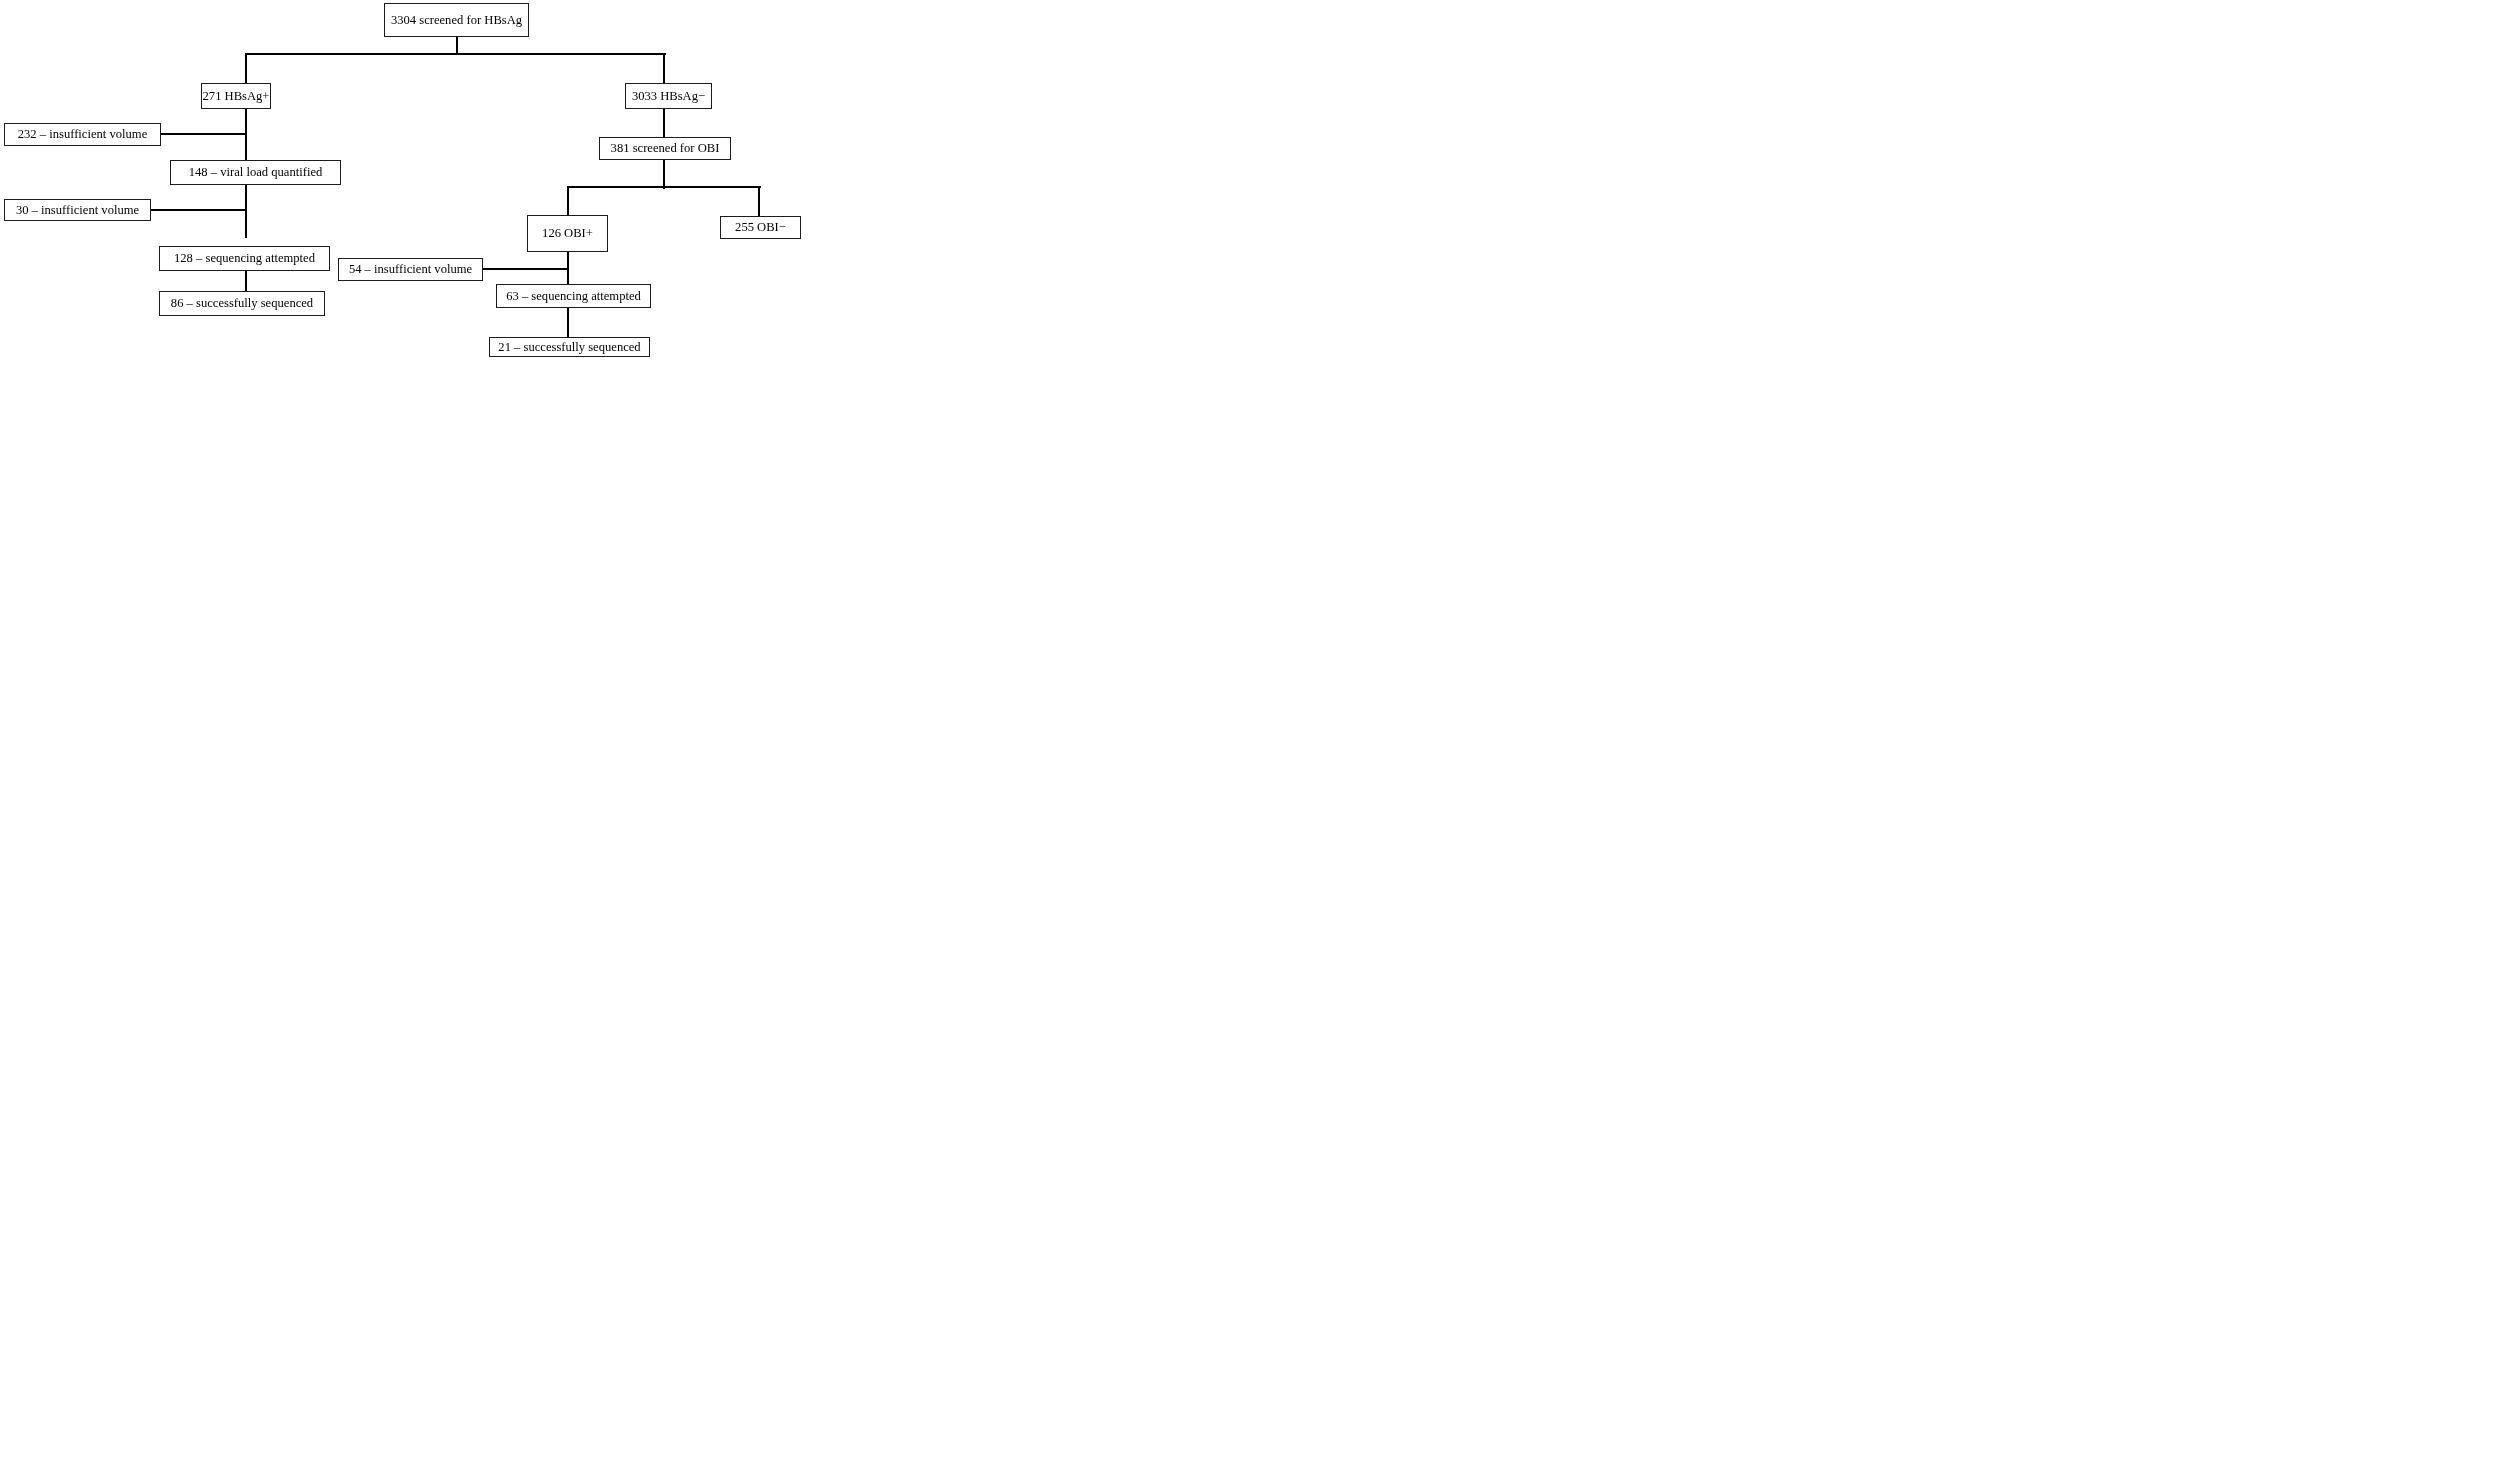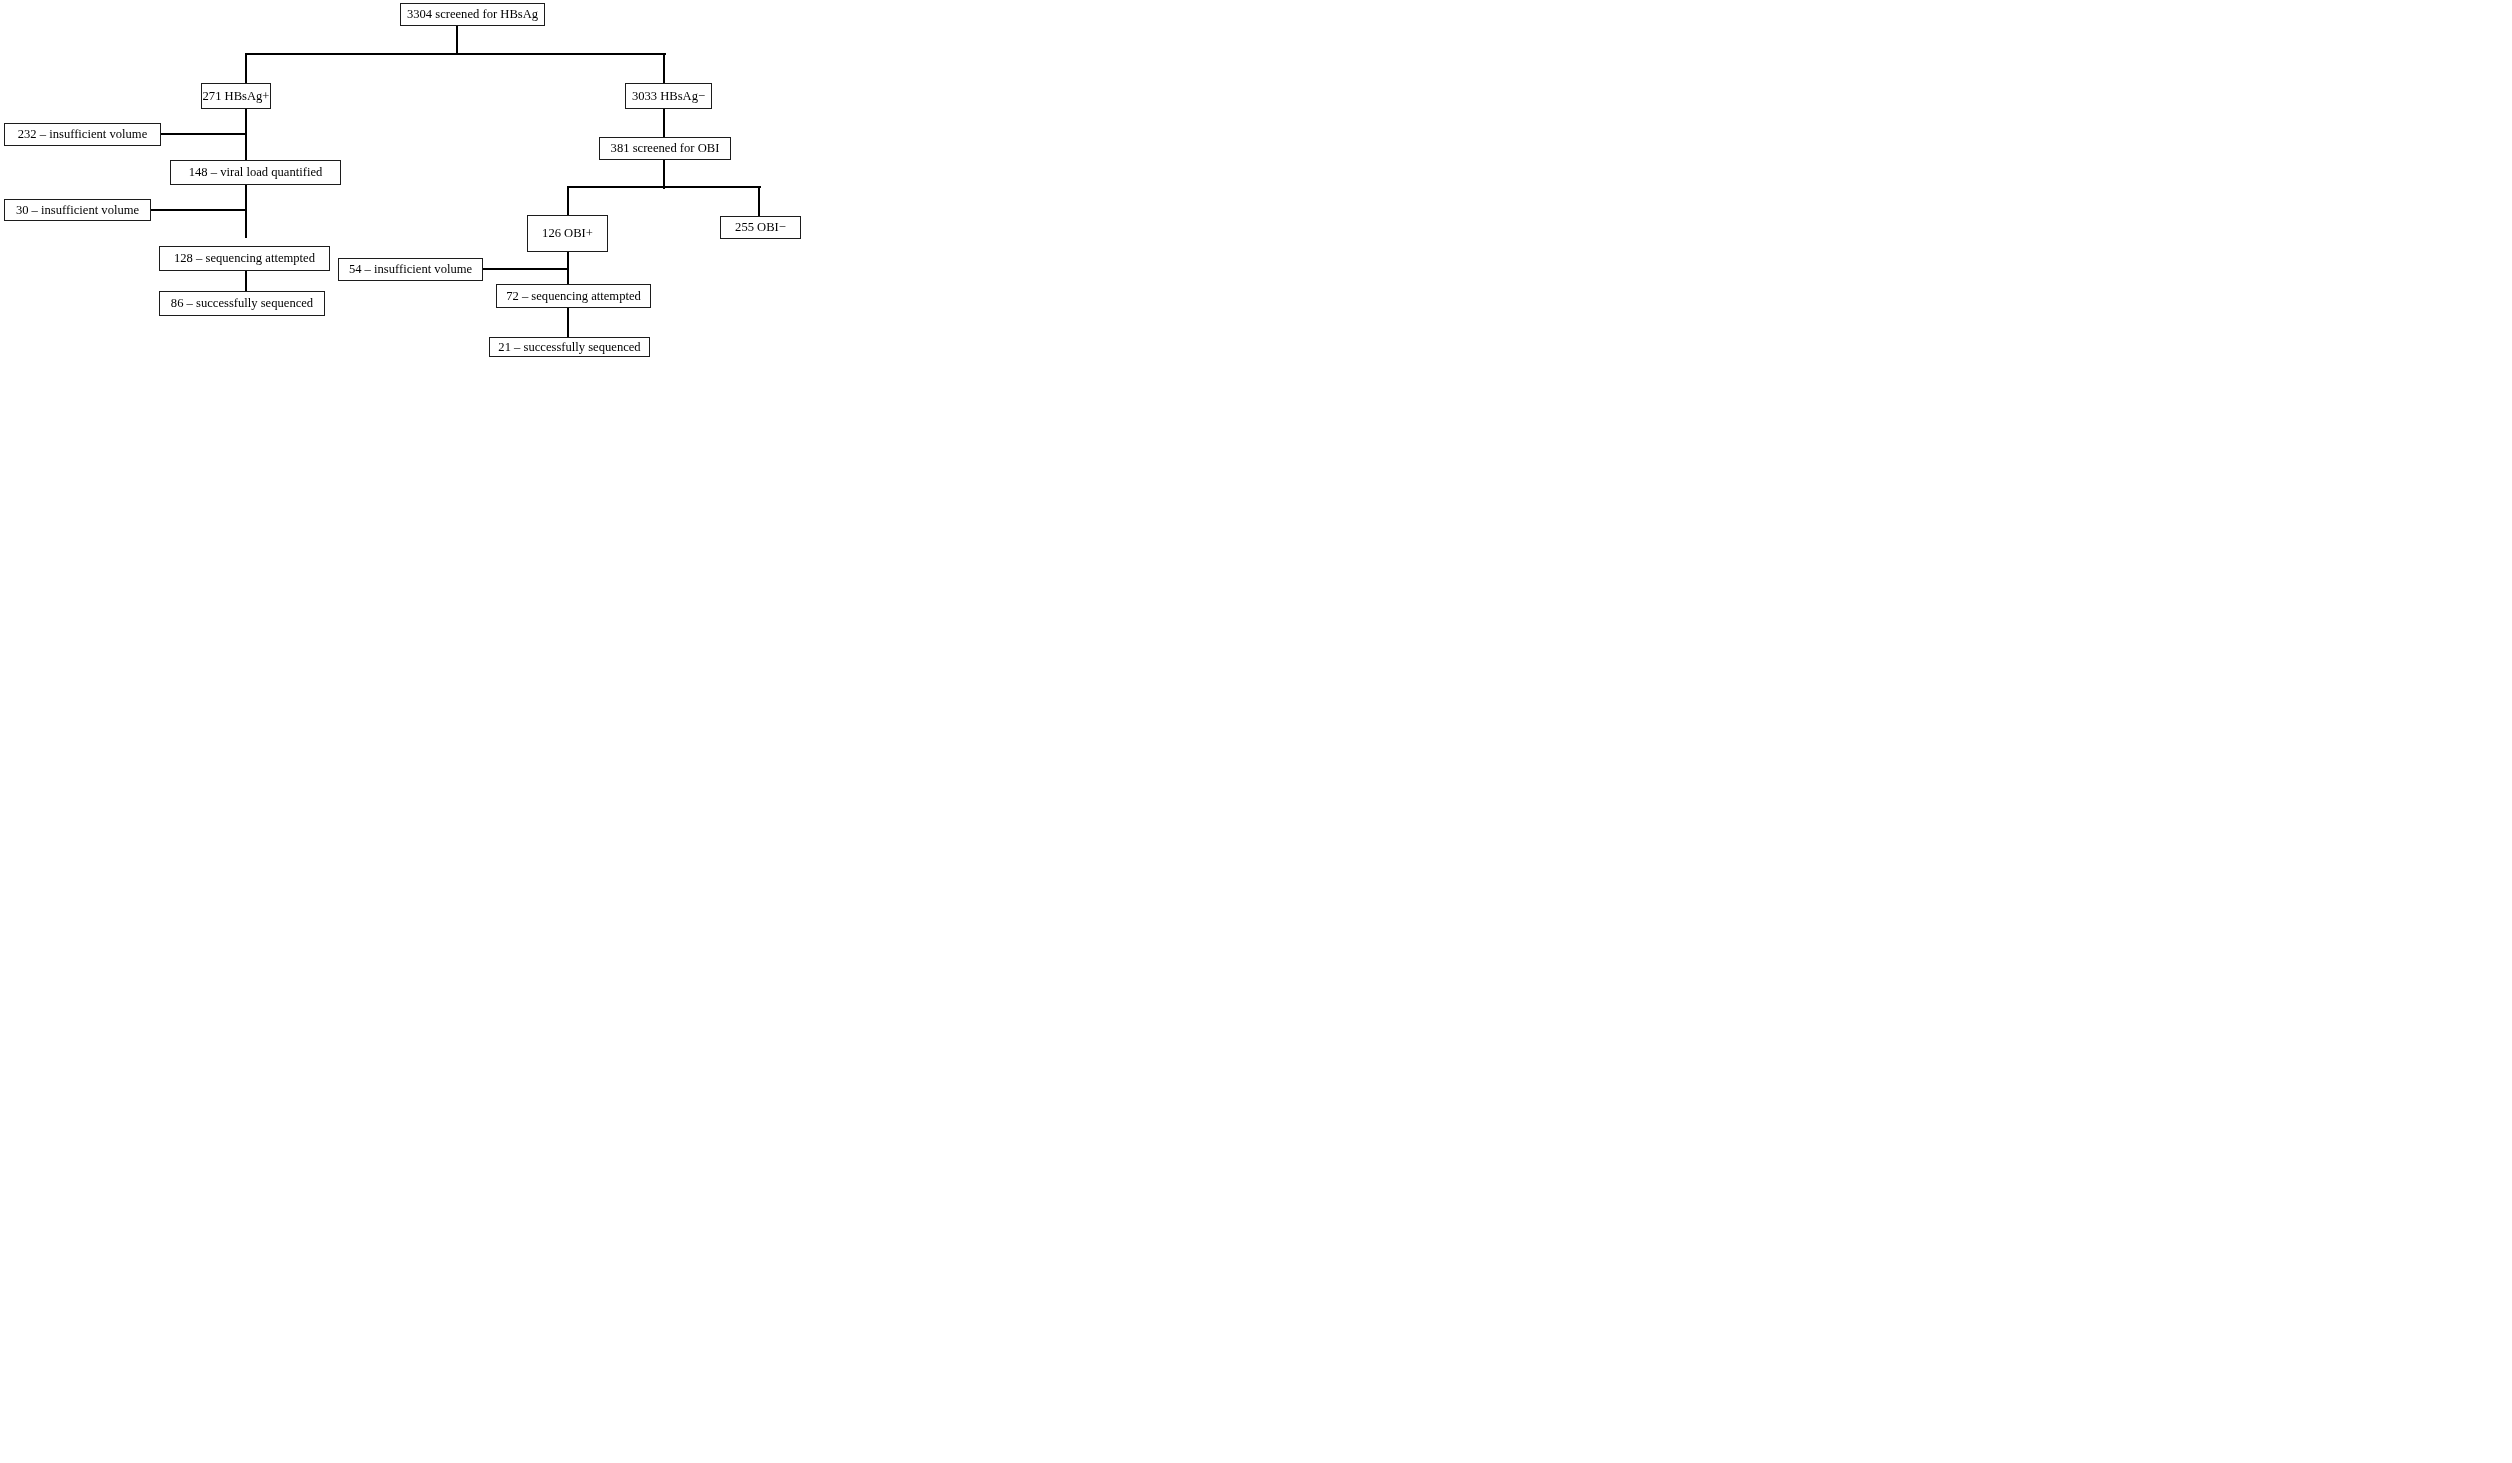--- a/index.html
+++ b/index.html
@@ -53,33 +53,33 @@
   <div class="vline" style="left:663px;top:108px; width:1.5px; height:30px;"></div>
   <div class="vline" style="left:663px;top:159px; width:1.5px; height:30px;"></div>
   <div class="hline" style="left:567px;top:186px; width:194px; height:2px;"></div>
   <div class="vline" style="left:567px;top:186px; width:1.5px; height:30px;"></div>
   <div class="vline" style="left:758px;top:186px; width:1.5px; height:30px;"></div>
 
   <div class="vline" style="left:567px;top:238px; width:1.5px; height:48px;"></div>
   <div class="hline" style="left:481px; top:268px; width:87px; height:2px;"></div>
   <div class="vline" style="left:567px;top:307px; width:1.5px; height:31px;"></div>
 
-  <div class="node" style="left:384px; top:3px;   width:145px; height:23px;margin-left:16px;">3304 screened for HBsAg</div>
+  <div class="node" style="left:384px; top:3px;   width:145px; height:34px;">3304 screened for HBsAg</div>
 
   <div class="node" style="left:201px; top:83px; width:70px; height:26px;">271 HBsAg+</div>
   <div class="node" style="left:625px;top:83px; width:87px; height:26px;">3033 HBsAg−</div>
 
   <div class="node" style="left:4px;   top:123px; width:157px; height:22.6px;">232 – insufficient volume</div>
   <div class="node" style="left:170px; top:160px; width:171px; height:25px;">148 – viral load quantified</div>
   <div class="node" style="left:4px;   top:199px; width:147px; height:22px;">30 – insufficient volume</div>
   <div class="node" style="left:159px; top:246px; width:171px; height:24.6px;">128 – sequencing attempted</div>
   <div class="node" style="left:159px; top:291px; width:166px; height:25px;">86 – successfully sequenced</div>
 
   <div class="node" style="left:599px;top:137px; width:132px; height:23px;">381 screened for OBI</div>
   <div class="node" style="left:527px;top:215px; width:81px; height:37px;">126 OBI+</div>
   <div class="node" style="left:720px;top:216px; width:81px; height:23px;">255 OBI−</div>
 
   <div class="node" style="left:338px; top:258px; width:145px; height:22.6px;">54 – insufficient volume</div>
-  <div class="node" style="left:496px; top:284px; width:155px; height:24px;">72 – sequencing attempted</div>
+  <div class="node" style="left:496px; top:284px; width:155px; height:24px;">63 – sequencing attempted</div>
   <div class="node" style="left:489px; top:337px; width:161px; height:20px;">21 – successfully sequenced</div>
 
 </div>
 
 
 </body></html>

